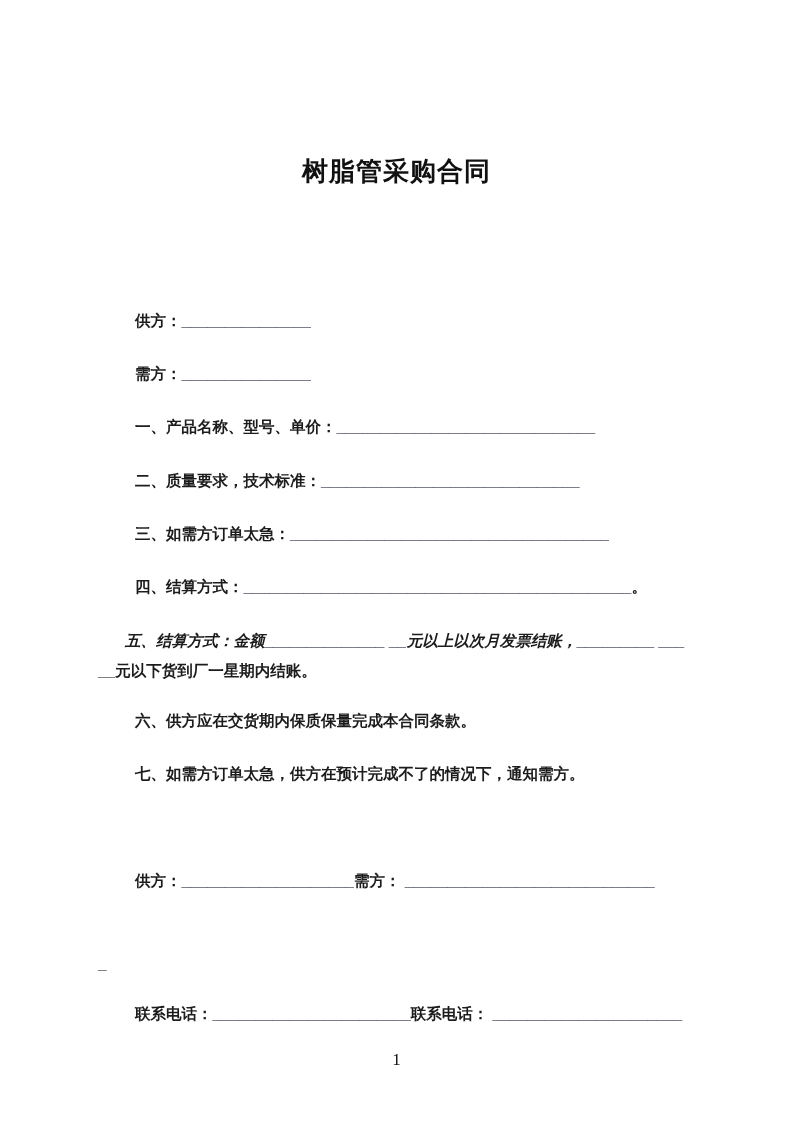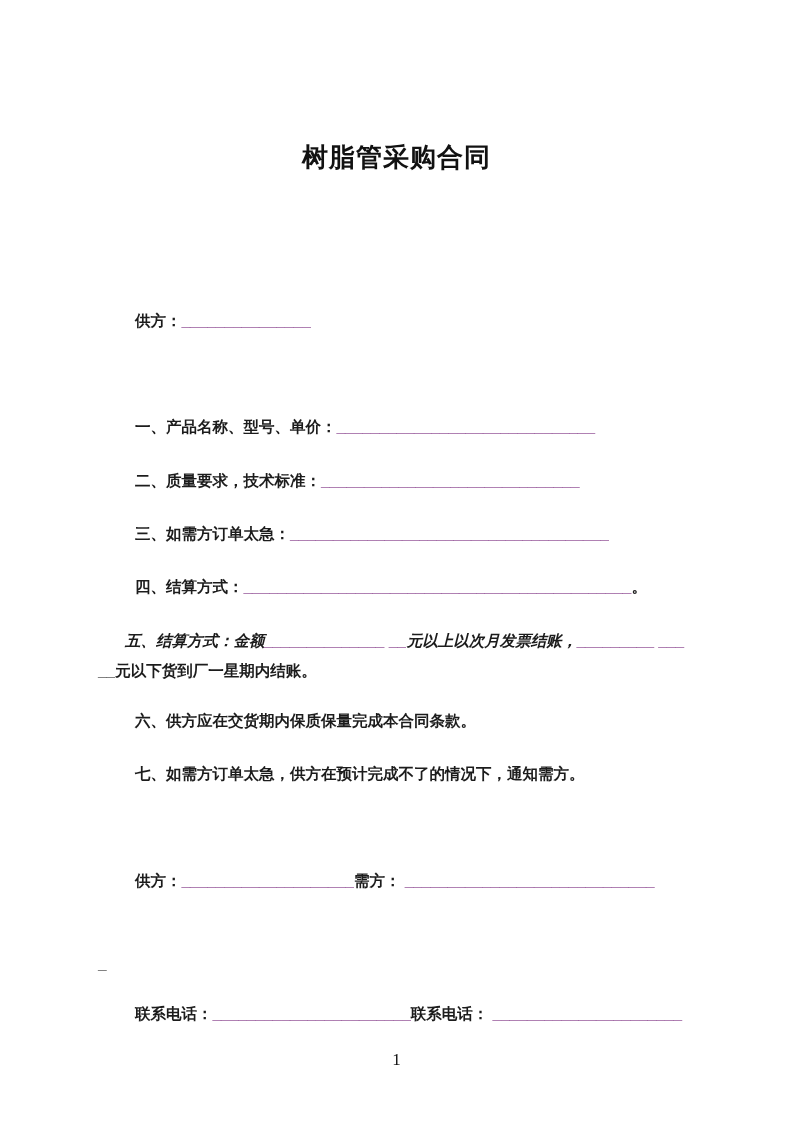--- a/index.html
+++ b/index.html
@@ -9,37 +9,37 @@
     margin:0 auto;
     background:#ffffff;
     color:#1c1c1c;
     font-family:"Liberation Sans","DejaVu Sans",sans-serif;
     font-weight:700;
     overflow:hidden;
   }
   .doc-title{
     position:absolute;
     top:138px;left:0;right:0;
-    margin:2px;
+    margin:16px;
     text-align:center;
     font-size:26px;
     font-weight:700;
     letter-spacing:1px;
     color:#111;
   }
   .line{
     position:absolute;
     left:135px;right:60px;
     height:22px;
     line-height:22px;
     font-size:15.5px;
     white-space:pre;
     color:#1c1c1c;
   }
-  .line .blank{color:#701a75;}
+  .line .blank{color:#0f172a;}
   .ln-clause5{left:125px;font-style:italic;}
   .ln-wrap{left:98px;}
   .page-number{
     position:absolute;
     top:1050px;left:0;right:0;
     text-align:center;
     font-family:"Liberation Serif","DejaVu Serif",serif;
     font-weight:400;
     font-size:17px;
     color:#111;
@@ -47,20 +47,21 @@
 </style>
 </head>
 <body>
 
 <div class="page">
 
   <h1 class="doc-title">树脂管采购合同</h1>
 
   <p class="line" style="top:294px"><span>供方：</span><span class="blank">_______________</span></p>
 
+  <p class="line" style="top:347px"><span>需方：</span><span class="blank">_______________</span></p>
 
   <p class="line" style="top:400px"><span>一、产品名称、型号、单价：</span><span class="blank">______________________________</span></p>
 
   <p class="line" style="top:454px"><span>二、质量要求，技术标准：</span><span class="blank">______________________________</span></p>
 
   <p class="line" style="top:507px"><span>三、如需方订单太急：</span><span class="blank">_____________________________________</span></p>
 
   <p class="line" style="top:560px"><span>四、结算方式：</span><span class="blank">_____________________________________________</span><span>。</span></p>
 
   <p class="line ln-clause5" style="top:614px"><span>五、结算方式：金额</span><span class="blank">______________ __</span><span>元以上以次月发票结账，</span><span class="blank">_________ ___</span></p>

